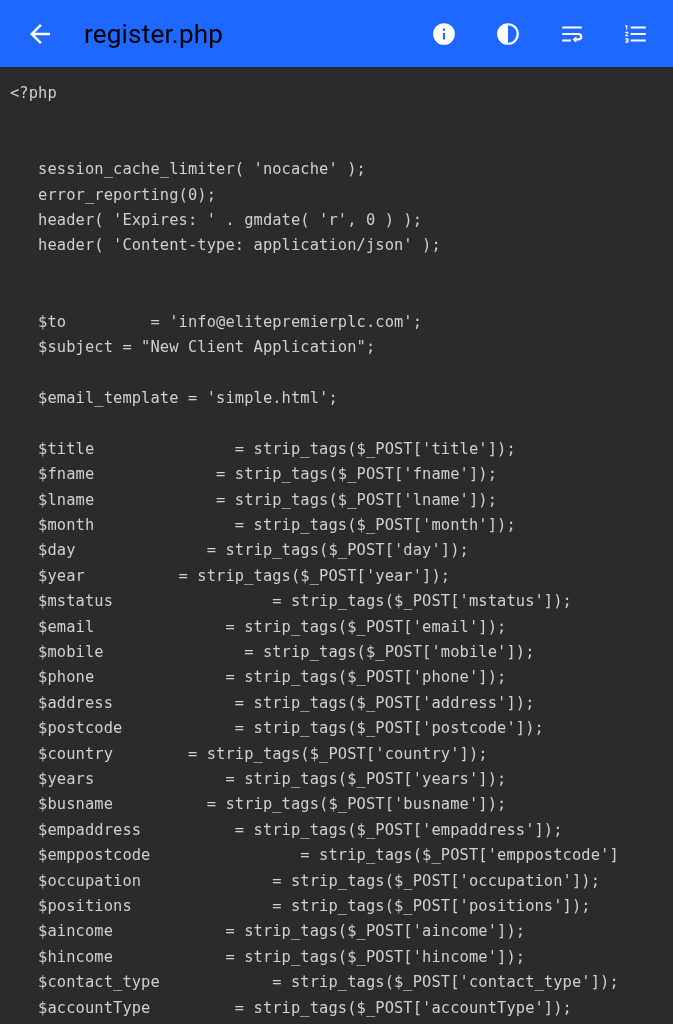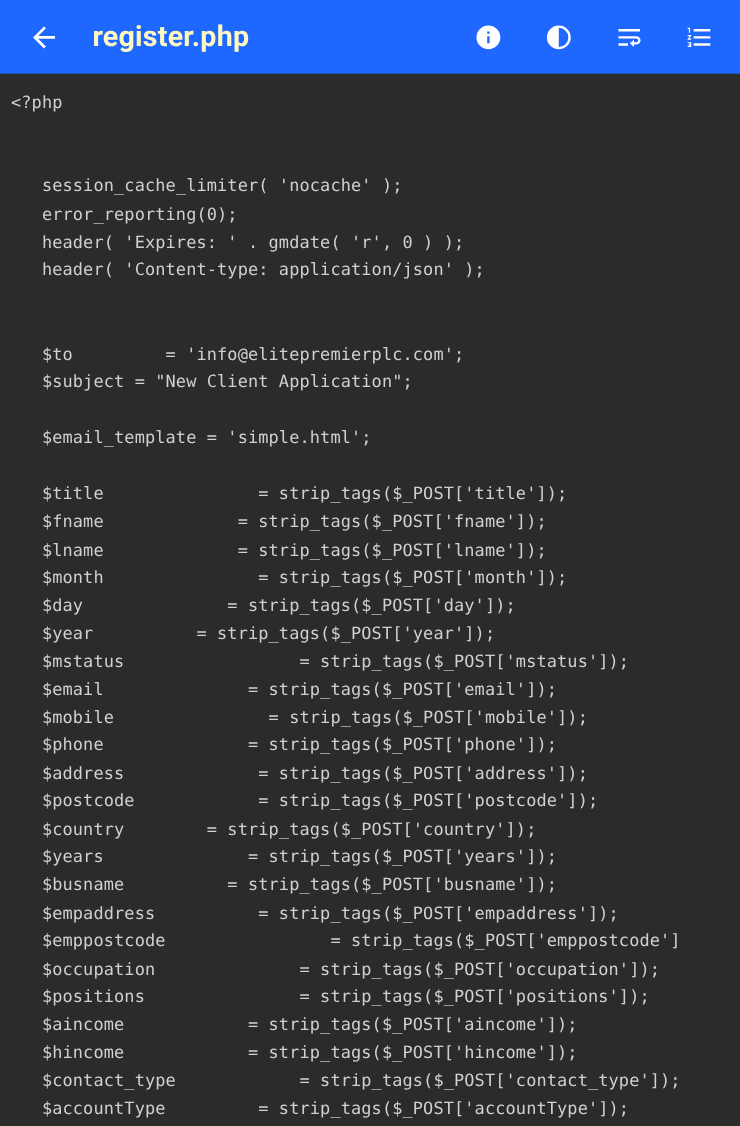--- a/index.html
+++ b/index.html
@@ -19,23 +19,23 @@
   }
   .back-btn {
     width: 40px; height: 40px;
     display: flex; align-items: center; justify-content: center;
     color: #fff;
     cursor: pointer;
     flex: 0 0 auto;
   }
   .title {
     flex: 1 1 auto;
-    color: #fef9c3;
+    color: #000000;
     font-family: Roboto, "Helvetica Neue", Arial, sans-serif;
-    font-weight: 700;
+    font-weight: 400;
     font-size: 26px;
     letter-spacing: 0.2px;
     padding-left: 6px;
   }
   .actions {
     display: flex;
     align-items: center;
     gap: 30px;
     padding-right: 8px;
   }

